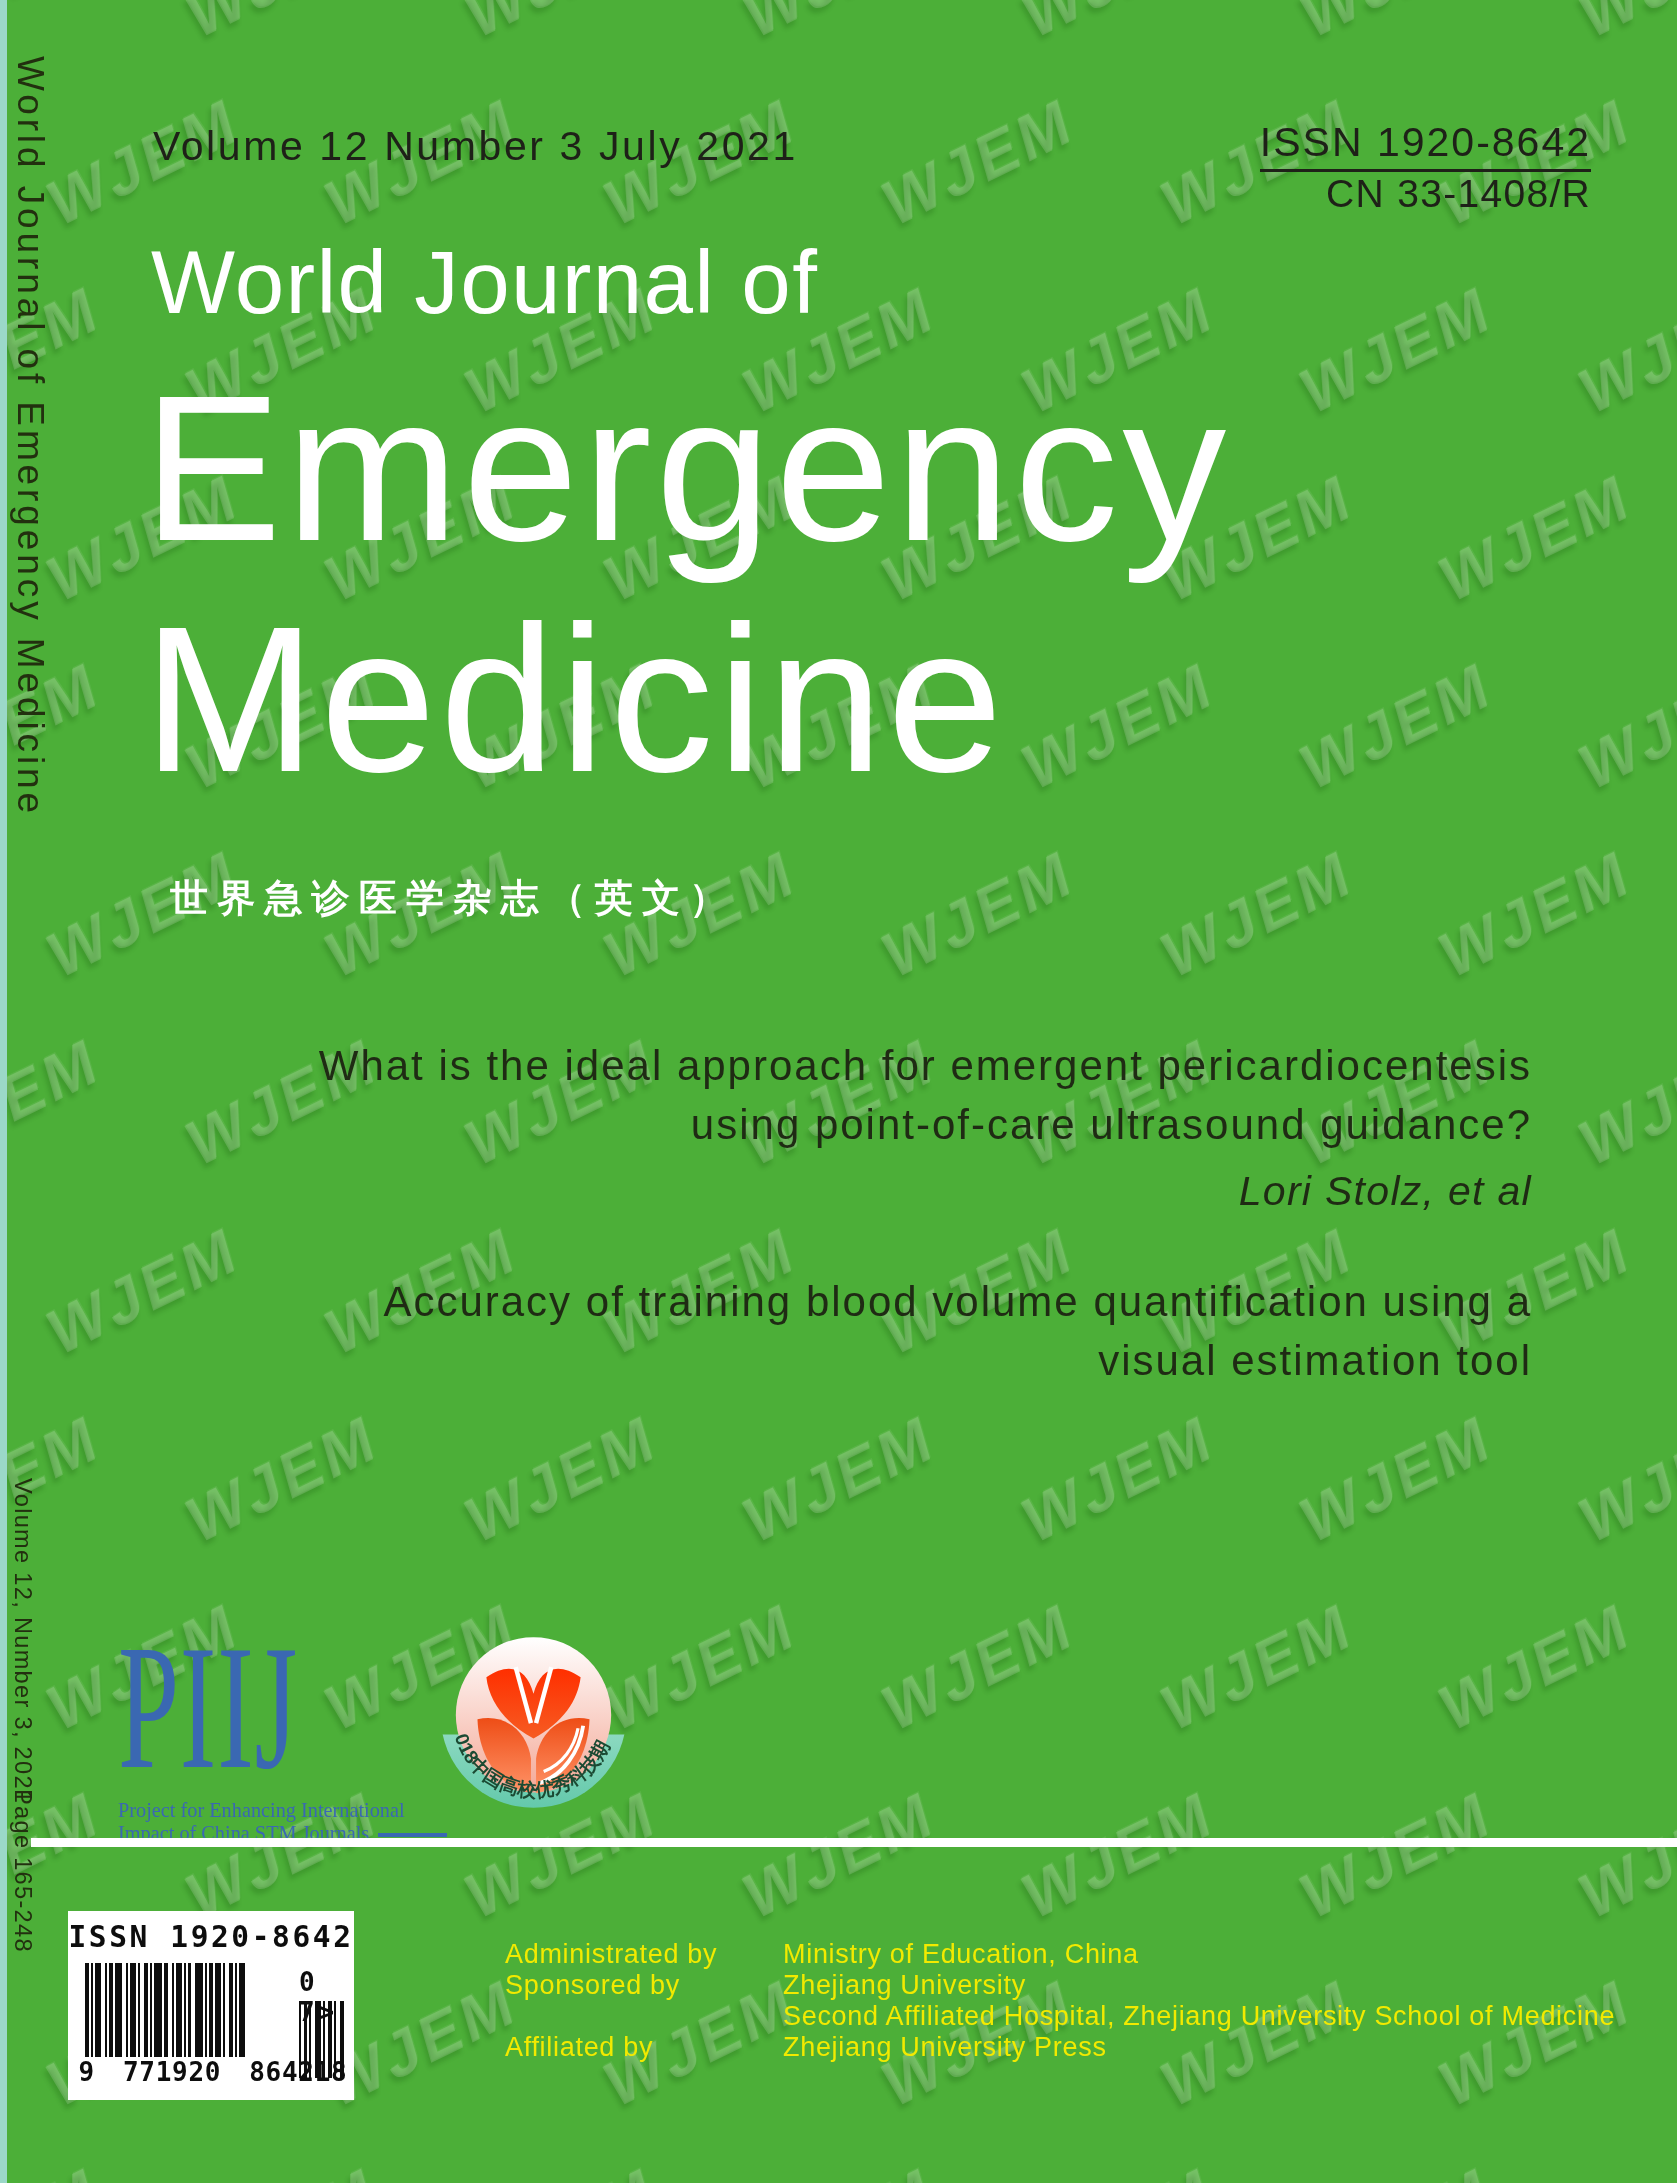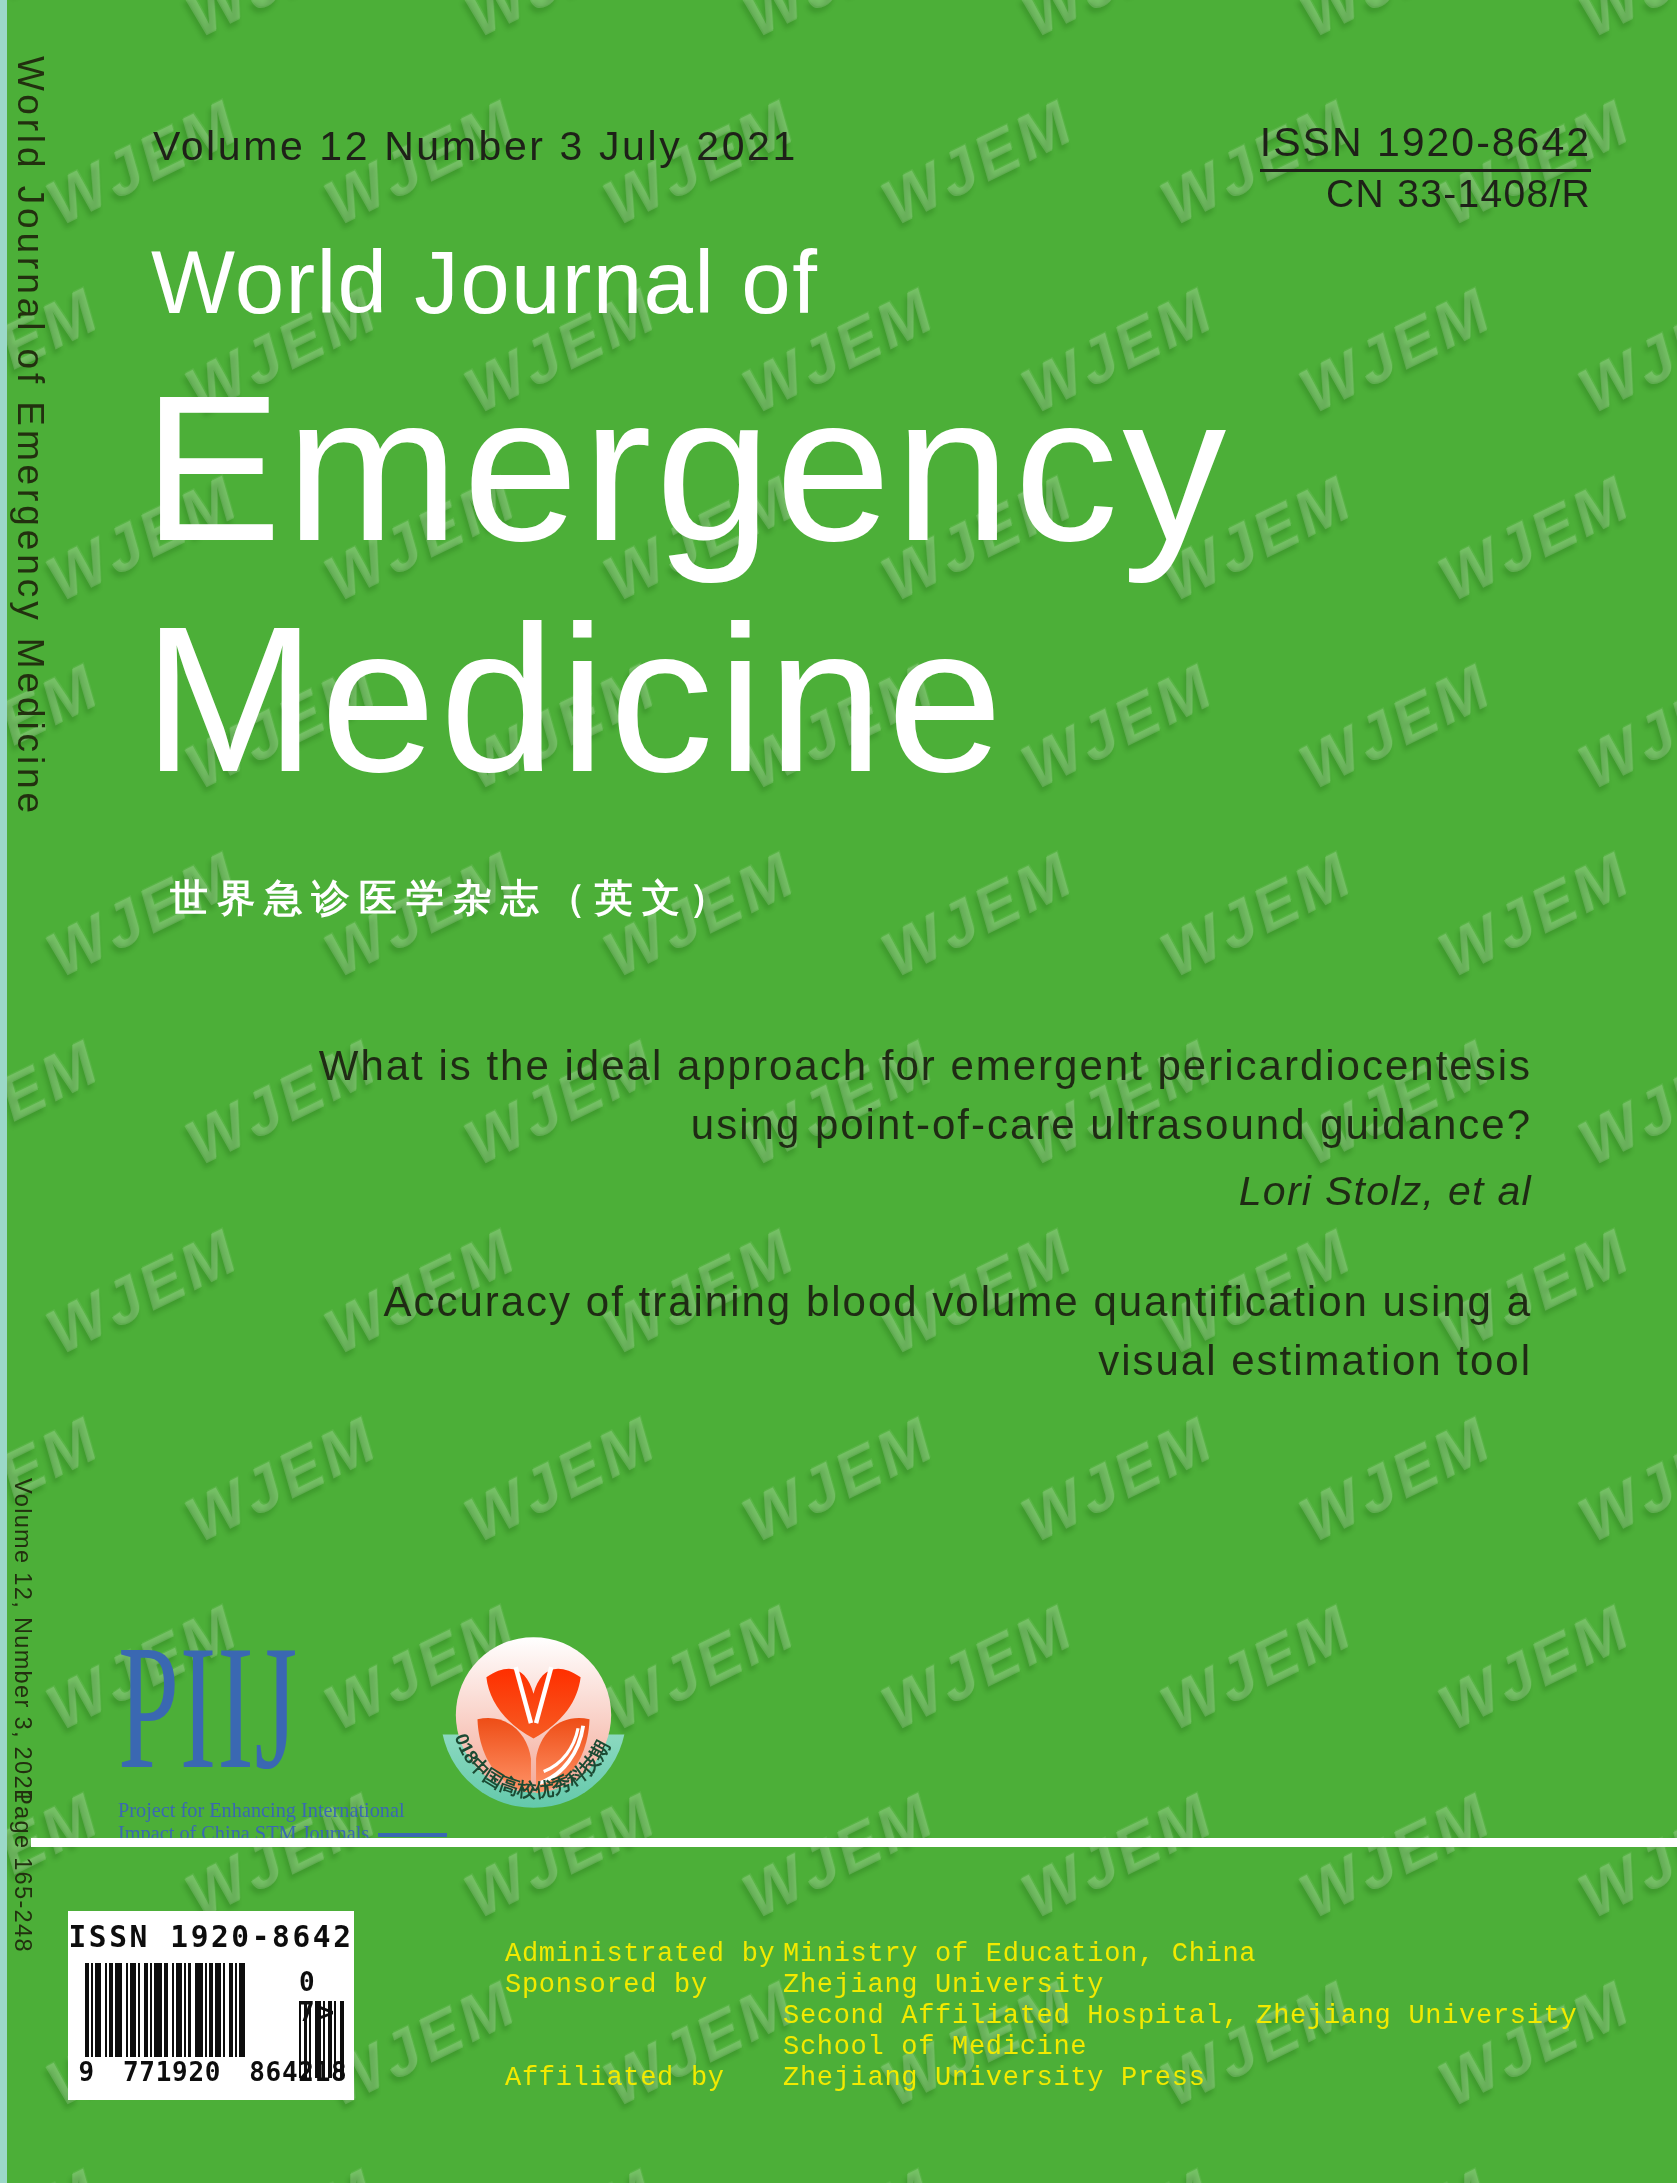--- a/index.html
+++ b/index.html
@@ -55,21 +55,21 @@
   .bc-bars{position:absolute;left:17px;top:52px;height:104px;width:198px;display:flex;align-items:stretch;}
   .bc-bars div{background:#0d0d0d;height:100%;}
   .bc-digits{position:absolute;left:7.9px;top:146px;font-family:"DejaVu Sans Mono","Liberation Mono",monospace;
       font-weight:700;font-size:26px;background:#fff;padding:0 2.6px;letter-spacing:0.7px;word-spacing:11.8px;}
   .bc-addon-digits{position:absolute;left:231px;top:56px;font-family:"DejaVu Sans Mono","Liberation Mono",monospace;
       font-weight:700;font-size:26px;letter-spacing:3.9px;}
   .bc-addon-bars{position:absolute;left:231px;top:90px;height:77px;width:51px;display:flex;}
   .bc-addon-bars div{background:#0d0d0d;height:100%;}
   
   .imprint{position:absolute;left:505px;top:1939px;width:1127px;display:grid;
-      grid-template-columns:278px 1fr;color:#f2ea00;font-size:27px;line-height:31px;letter-spacing:0.7px;font-family:Liberation Mono, monospace;}
+      grid-template-columns:278px 1fr;color:#f2ea00;font-size:27px;line-height:31px;letter-spacing:0.7px;}
 </style>
 </head>
 <body>
 
 <div class="page">
 
   <div class="wm-layer" id="wm">
       <span class="wm" style="left: -98px; top: -62px;">WJEM</span>
       <span class="wm" style="left: 180px; top: -62px;">WJEM</span>
       <span class="wm" style="left: 459px; top: -62px;">WJEM</span>

